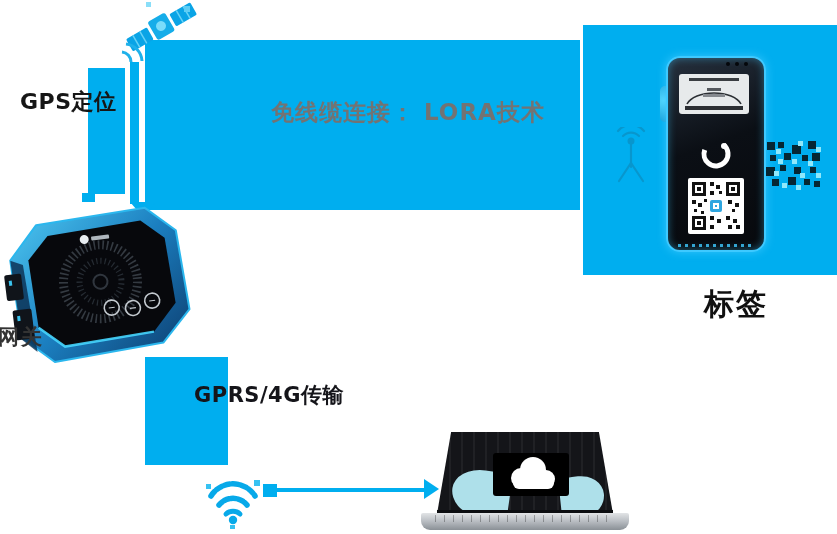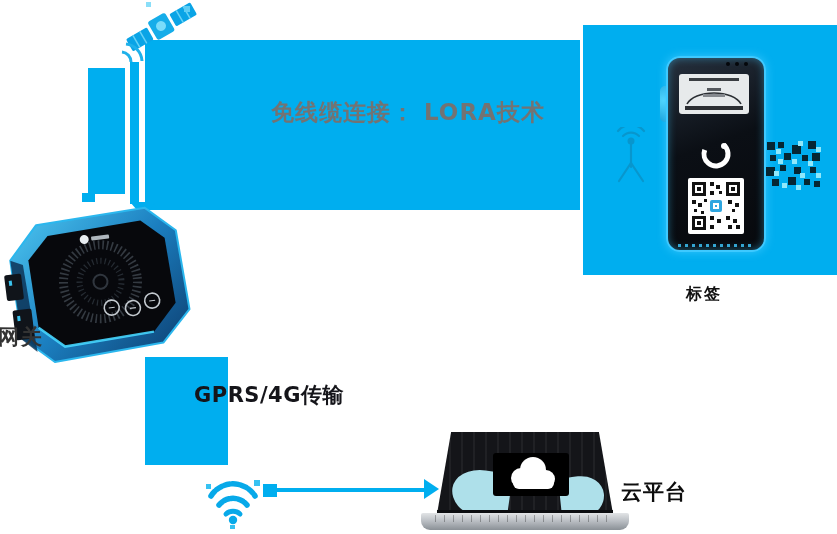--- a/index.html
+++ b/index.html
@@ -16,21 +16,21 @@
   #v-line{left:130px;top:62px;width:9px;height:142px;}
   #v-arrowhead{left:130px;top:202px;width:0;height:0;
      border-left:13px solid transparent;border-right:13px solid transparent;
      border-top:15px solid var(--primary-blue,#00aeef);}
   #gprs-band{left:145px;top:357px;width:83px;height:108px;}
 
   
   .lbl{position:absolute;font-weight:700;white-space:nowrap;}
   #gps-label{left:20px;top:87px;font-size:22px;color:var(--dark-text,#161616);letter-spacing:.5px;}
   #lora-label{left:271px;top:97px;font-size:23px;color:#737373;letter-spacing:1px;}
-  #tag-label{left:686px;top:284px;font-size:16px;color:#101010;letter-spacing:2px;}
+  #tag-label{left:704px;top:284px;font-size:30px;color:#101010;letter-spacing:2px;}
   #gateway-label{left:-2px;top:323px;font-size:21px;color:var(--gray-text,#333);letter-spacing:2px;}
   #gprs-label{left:194px;top:381px;font-size:21px;color:#15151a;letter-spacing:.5px;}
   #cloud-label{left:621px;top:478px;font-size:21px;color:#0d0d0d;letter-spacing:1px;}
 
   
   #arrow-square{left:263px;top:484px;width:14px;height:13px;}
   #arrow-line{left:277px;top:488px;width:148px;height:4px;}
   #arrow-head{left:424px;top:479px;width:0;height:0;
      border-top:10px solid transparent;border-bottom:10px solid transparent;
      border-left:15px solid var(--primary-blue,#00aeef);}
@@ -264,19 +264,19 @@
         <circle cx="28" cy="25" r="10"></circle>
         <circle cx="40" cy="17" r="13"></circle>
         <circle cx="53" cy="26" r="9"></circle>
         <rect x="20" y="23" width="41" height="13" rx="6"></rect>
       </g>
     </svg>
   </div>
   <div class="abs" id="laptop-hinge"></div>
   <div class="abs" id="laptop-base"></div>
 
+  <div class="lbl" id="gps-label">GPS定位</div>
   <div class="lbl" id="lora-label">免线缆连接： LORA技术</div>
   <div class="lbl" id="tag-label">标签</div>
   <div class="lbl" id="gateway-label">网关</div>
   <div class="lbl" id="gprs-label">GPRS/4G传输</div>
-  <div class="lbl" id="cloud-label">云平台</div>
 
 </div>
 
 </body></html>

